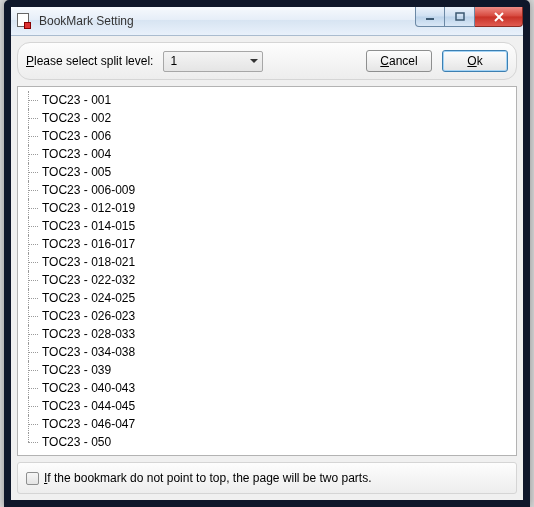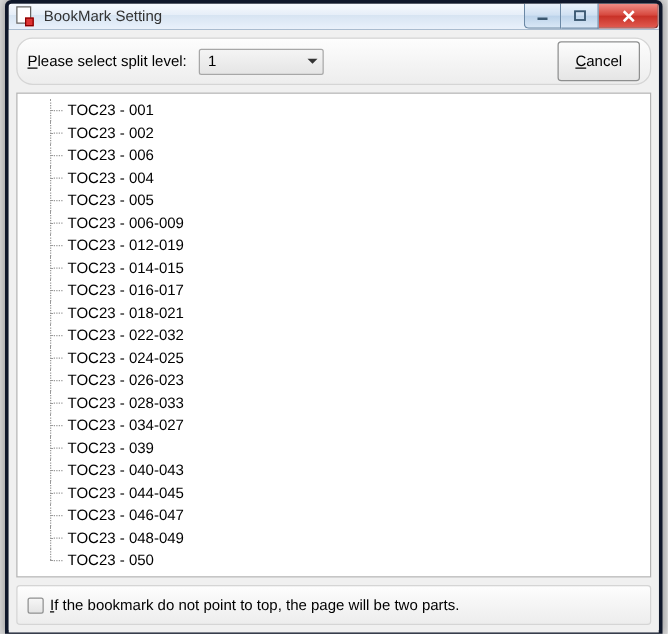--- a/index.html
+++ b/index.html
@@ -9,21 +9,21 @@
     font-size: 12px;
     background: #d8d8d8;
     width: 534px; height: 507px;
     overflow: hidden;
   }
   .window {
     position: absolute;
     left: 4px; top: 0;
     width: 526px; height: 507px;
     background: #fff;
-    border: 3px solid #0f172a;
+    border: 7px solid #0f172a;
     border-radius: 5px 5px 0 0;
     box-shadow: 0 0 8px rgba(0,0,0,0.35);
     display: flex;
     flex-direction: column;
   }
   
   .titlebar {
     height: 30px;
     background: linear-gradient(to bottom, #f6f9fd 0%, #e6eef8 45%, #d7e4f2 46%, #e9f1fb 100%);
     border-bottom: 1px solid #aabccf;
@@ -118,40 +118,40 @@
   }
   .combo .arrow {
     width: 0; height: 0;
     border-left: 4px solid transparent;
     border-right: 4px solid transparent;
     border-top: 4px solid #333;
   }
   .spacer { flex: 1; }
   .btn {
     width: 66px;
-    height: 32px;
+    height: 22px;
     background: linear-gradient(to bottom, #fdfdfd, #e5e5e5);
     border: 1px solid #8e8f8f;
     border-radius: 3px;
     display: flex;
     align-items: center;
     justify-content: center;
     font-size: 12px;
     cursor: default;
   }
   .btn.default {
     border-color: #3c7fb1;
     box-shadow: inset 0 0 0 1px #a3d3f5;
   }
   
   .tree-panel {
     flex: 1;
     background: #fff;
     border: 1px solid #b3b3b3;
-    padding: 4px 16px;
+    padding: 4px 0;
     overflow: hidden;
   }
   .tree {
     list-style: none;
     margin: 0;
     padding: 0;
   }
   .tree li {
     position: relative;
     padding-left: 24px;
@@ -240,45 +240,47 @@
 
     <div class="top-panel">
       <span class="label underline-first">Please select split level:</span>
       <div class="combo">
         <span>1</span>
         <span class="arrow"></span>
       </div>
       <span class="spacer"></span>
       <div class="btn">
         <span class="underline-first">Cancel</span>
+      </div>
+      <div class="btn default">
+        <span class="underline-first">Ok</span>
       </div>
     </div>
 
     <div class="tree-panel">
       <ul class="tree" id="tree-list">
           <li><span>TOC23 - 001</span></li>
           <li><span>TOC23 - 002</span></li>
           <li><span>TOC23 - 006</span></li>
           <li><span>TOC23 - 004</span></li>
           <li><span>TOC23 - 005</span></li>
           <li><span>TOC23 - 006-009</span></li>
           <li><span>TOC23 - 012-019</span></li>
           <li><span>TOC23 - 014-015</span></li>
           <li><span>TOC23 - 016-017</span></li>
           <li><span>TOC23 - 018-021</span></li>
           <li><span>TOC23 - 022-032</span></li>
           <li><span>TOC23 - 024-025</span></li>
           <li><span>TOC23 - 026-023</span></li>
           <li><span>TOC23 - 028-033</span></li>
-          <li><span>TOC23 - 034-027</span></li>
+          <li><span>TOC23 - 034-038</span></li>
           <li><span>TOC23 - 039</span></li>
           <li><span>TOC23 - 040-043</span></li>
           <li><span>TOC23 - 044-045</span></li>
           <li><span>TOC23 - 046-047</span></li>
-          <li><span>TOC23 - 048-049</span></li>
           <li><span>TOC23 - 050</span></li>
         </ul>
     </div>
 
     <div class="bottom-panel">
       <div class="check-row">
         <span class="checkbox" id="cb1"></span>
         <span class="underline-first">If the bookmark do not point to top,  the page will be two parts.</span>
       </div>
 

